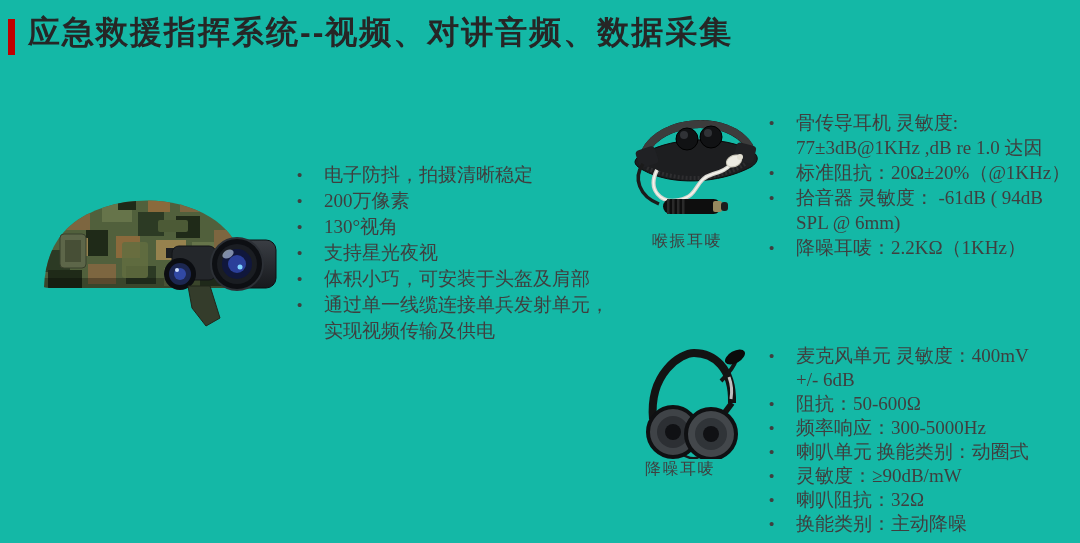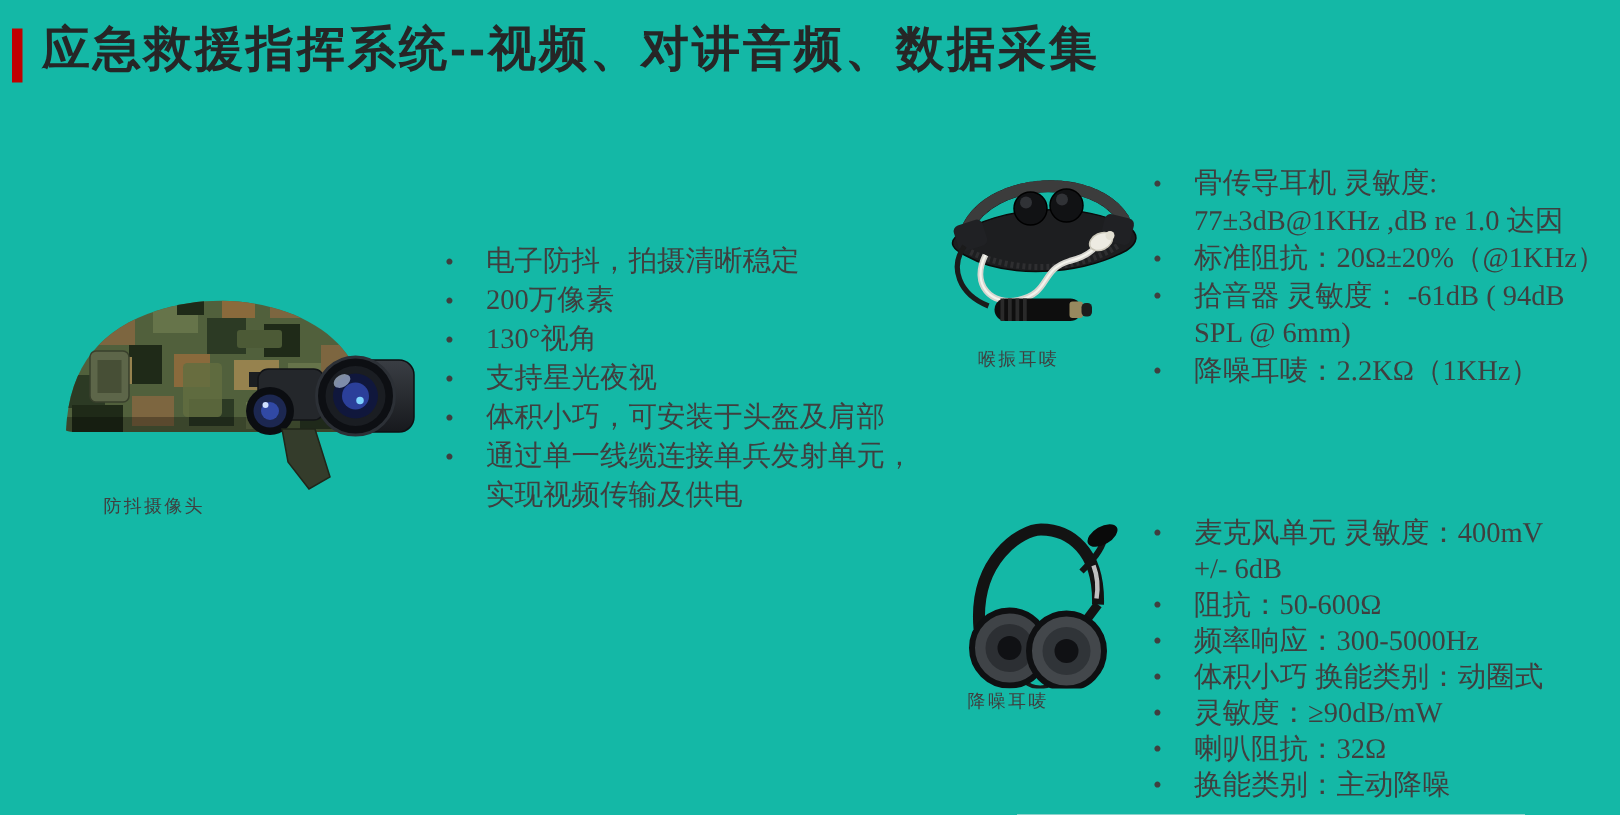--- a/index.html
+++ b/index.html
@@ -11,21 +11,21 @@
   
   .accent-bar{position:absolute;left:8px;top:19px;width:7px;height:36px;background:#C00000;}
   .page-title{
     position:absolute;left:28px;top:11px;margin:0;
     font-size:32px;font-weight:700;color:#262626;letter-spacing:2px;white-space:nowrap;
   }
   
   .fig{position:absolute;margin:0;padding:0;}
   .fig svg{display:block;}
   .caption{
-    position:absolute;font-size:12px;color:#3f3f3f;letter-spacing:1.5px;white-space:nowrap;
+    position:absolute;font-size:16px;color:#3f3f3f;letter-spacing:1.5px;white-space:nowrap;
   }
   #fig-helmet{left:30px;top:190px;width:252px;height:146px;}
   #cap-camera{left:69px;top:329px;}
   #fig-throat{left:617px;top:102px;width:158px;height:126px;}
   #cap-throat{left:652px;top:231px;}
   #fig-headset{left:637px;top:347px;width:114px;height:112px;}
   #cap-headset{left:645px;top:459px;font-family:Liberation Serif, serif;}
   
   .spec-list{
     position:absolute;margin:0;padding:0;list-style:none;
@@ -104,21 +104,20 @@
         <rect x="200" y="50" width="46" height="48" rx="10" fill="url(#camGrad)" stroke="#0e1013"></rect>
         <circle cx="207" cy="74" r="26" fill="#0d0f13" stroke="#2c3036" stroke-width="2"></circle>
         <circle cx="207" cy="74" r="20" fill="#1a1d22"></circle>
         <circle cx="207" cy="74" r="15" fill="#10173c"></circle>
         <circle cx="207" cy="74" r="9" fill="#2b3f9a"></circle>
         <ellipse cx="198" cy="64" rx="6" ry="4" fill="#aebfd8" opacity="0.7" transform="rotate(-30 198 64)"></ellipse>
         <circle cx="210" cy="77" r="2.5" fill="#7fd4ff"></circle>
       </g>
     </svg>
   </figure>
-  <figcaption class="caption" id="cap-camera">防抖摄像头</figcaption>
 
   <ul class="spec-list" id="list-camera">
     <li>
         <span class="dot">•</span>
         <span class="txt">电子防抖，拍摄清晰稳定</span>
       </li>
     <li>
         <span class="dot">•</span>
         <span class="txt">200万像素</span>
       </li>
@@ -222,21 +221,21 @@
     <li>
         <span class="dot">•</span>
         <span class="txt">阻抗：50-600Ω</span>
       </li>
     <li>
         <span class="dot">•</span>
         <span class="txt">频率响应：300-5000Hz</span>
       </li>
     <li>
         <span class="dot">•</span>
-        <span class="txt">体积小巧 换能类别：动圈式</span>
+        <span class="txt">喇叭单元 换能类别：动圈式</span>
       </li>
     <li>
         <span class="dot">•</span>
         <span class="txt">灵敏度：≥90dB/mW</span>
       </li>
     <li>
         <span class="dot">•</span>
         <span class="txt">喇叭阻抗：32Ω</span>
       </li>
     <li>

